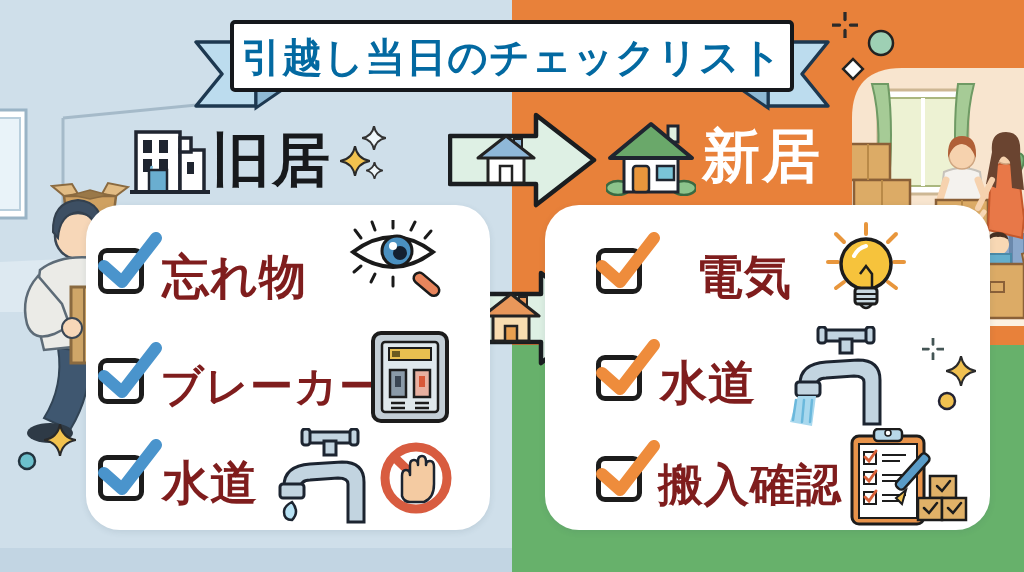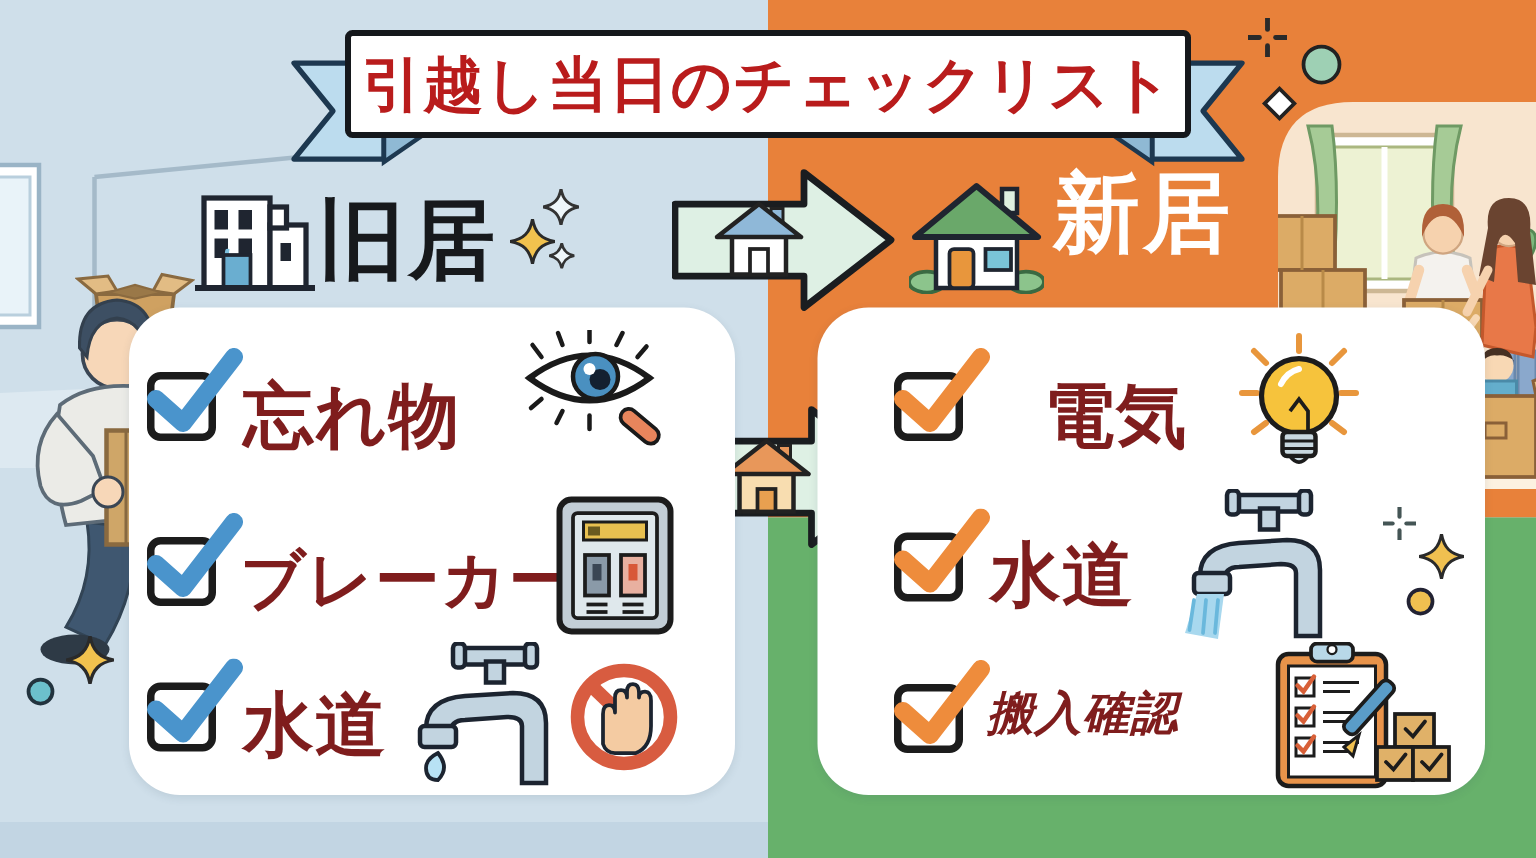--- a/index.html
+++ b/index.html
@@ -3,21 +3,21 @@
 <meta charset="utf-8">
 <style>
   html,body{margin:0;padding:0;}
   body{font-family:"Liberation Sans","DejaVu Sans",sans-serif;}
   #stage{position:relative;width:1024px;height:572px;overflow:hidden;background:#cfdfea;}
   .abs{position:absolute;}
   .card{background:#fff;border-radius:34px;box-shadow:0 2px 6px rgba(60,80,100,.12);}
   .row-text{font-weight:800;color:#7f1d1d;letter-spacing:1px;white-space:nowrap;}
   .checkbox{width:46px;height:46px;border:5px solid #1c1c1c;border-radius:9px;background:#fff;box-sizing:border-box;}
   .hdr-label{font-weight:800;letter-spacing:2px;white-space:nowrap;font-family:Liberation Mono, monospace;}
-  #title-text{font-weight:800;font-size:40px;color:#b91c1c;text-align:center;letter-spacing:1px;}
+  #title-text{font-weight:800;font-size:40px;color:#0369a1;text-align:center;letter-spacing:1px;}
   svg{display:block;}
 </style>
 </head>
 <body>
 
 <div id="stage">
 
   <div class="abs" style="left:0;top:0;width:512px;height:572px;background:#cfdfea;"></div>
   <div class="abs" style="left:512px;top:0;width:512px;height:345px;background:#e8813a;"></div>
   <div class="abs" style="left:512px;top:345px;width:512px;height:227px;background:#67b16b;"></div>
@@ -110,21 +110,21 @@
 
   <svg class="abs" style="left:606px;top:118px;" width="90" height="78" viewBox="0 0 90 78">
     <ellipse cx="12" cy="70" rx="12" ry="7" fill="#8cc48c" stroke="#3a6a42" stroke-width="2.5"></ellipse>
     <ellipse cx="78" cy="70" rx="12" ry="7" fill="#8cc48c" stroke="#3a6a42" stroke-width="2.5"></ellipse>
     <rect x="62" y="8" width="10" height="16" fill="#dff0e0" stroke="#1f2530" stroke-width="3"></rect>
     <rect x="18" y="38" width="54" height="36" fill="#ffffff" stroke="#1f2530" stroke-width="3"></rect>
     <polygon points="4,40 45,6 86,40" fill="#6aa86a" stroke="#1f2530" stroke-width="4" stroke-linejoin="round"></polygon>
     <rect x="27" y="48" width="16" height="26" rx="3" fill="#e8963c" stroke="#1f2530" stroke-width="2.5"></rect>
     <rect x="51" y="48" width="17" height="14" fill="#7ac4d8" stroke="#1f2530" stroke-width="2.5"></rect>
   </svg>
-  <div class="abs hdr-label" style="left:702px;top:104px;font-size:58px;color:#ffffff;">新居</div>
+  <div class="abs hdr-label" style="left:702px;top:118px;font-size:58px;color:#ffffff;">新居</div>
 
   <svg class="abs" style="left:852px;top:68px;" width="172" height="258" viewBox="0 0 172 258">
     <path d="M50,0 H172 V258 H0 V50 Q0,0 50,0 Z" fill="#f8e5cf"></path>
     <polygon points="0,192 172,184 172,258 0,258" fill="#fcf1e1"></polygon>
     <rect x="26" y="22" width="90" height="104" fill="#ffffff" stroke="#cdb794" stroke-width="3"></rect>
     <rect x="34" y="30" width="74" height="88" fill="#edf2d3" stroke="#aab77f" stroke-width="2"></rect>
     <line x1="71" y1="30" x2="71" y2="118" stroke="#ffffff" stroke-width="4"></line>
     <path d="M20,16 Q32,62 22,128 L36,128 Q42,62 36,16 Z" fill="#a6cb96" stroke="#6f9a64" stroke-width="2"></path>
     <path d="M122,16 Q110,62 120,128 L106,128 Q100,62 106,16 Z" fill="#a6cb96" stroke="#6f9a64" stroke-width="2"></path>
     <g stroke="#568a56" stroke-width="2" fill="#7db87d">
@@ -309,21 +309,21 @@
       <line x1="6" y1="74" x2="3" y2="94"></line>
         <line x1="14" y1="74" x2="12" y2="96"></line>
         <line x1="22" y1="74" x2="20" y2="96"></line>
     </g>
   </svg>
 
   <div class="abs checkbox" style="left:596px;top:456px;"></div>
   <svg class="abs" style="left:594px;top:440px;" width="66" height="62" viewBox="0 0 66 62">
       <polyline points="8,34 26,50 60,6" fill="none" stroke="#ee8c3c" stroke-width="12" stroke-linecap="round" stroke-linejoin="round"></polyline>
     </svg>
-  <div class="abs row-text" style="left:658px;top:455px;font-size:31px;font-style:italic;">搬入確認</div>
+  <div class="abs row-text" style="left:658px;top:455px;font-size:45px;">搬入確認</div>
   <svg class="abs" style="left:850px;top:428px;" width="118" height="100" viewBox="0 0 118 100">
     <rect x="2" y="8" width="72" height="88" rx="7" fill="#e8934a" stroke="#1c1c1c" stroke-width="3"></rect>
     <rect x="9" y="16" width="58" height="74" fill="#ffffff" stroke="#1c1c1c" stroke-width="2"></rect>
     <rect x="24" y="1" width="28" height="12" rx="4" fill="#b8d8e8" stroke="#1c1c1c" stroke-width="2.5"></rect>
     <circle cx="38" cy="5" r="3" fill="#ffffff" stroke="#1c1c1c" stroke-width="1.5"></circle>
     <g stroke="#1c1c1c" stroke-width="2">
       <rect x="14" y="24" width="12" height="12" fill="#fff"></rect>
       <rect x="14" y="44" width="12" height="12" fill="#fff"></rect>
       <rect x="14" y="64" width="12" height="12" fill="#fff"></rect>
       <line x1="32" y1="27" x2="56" y2="27"></line>

